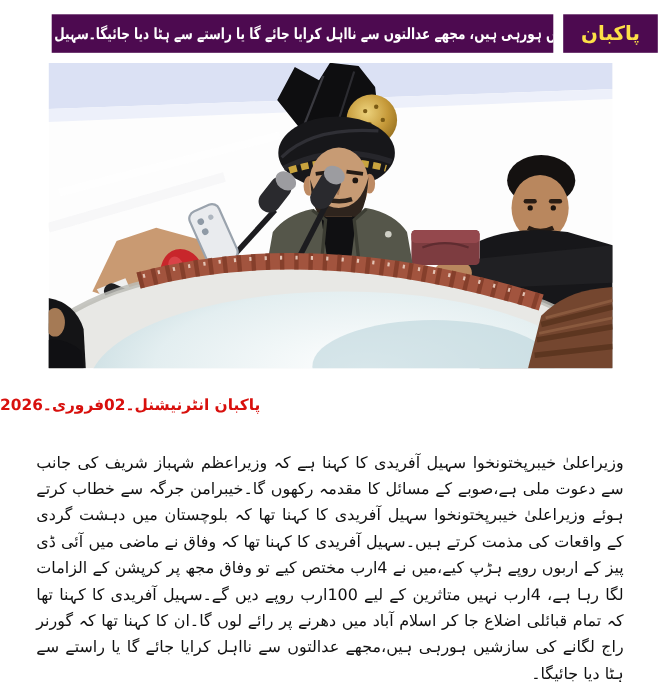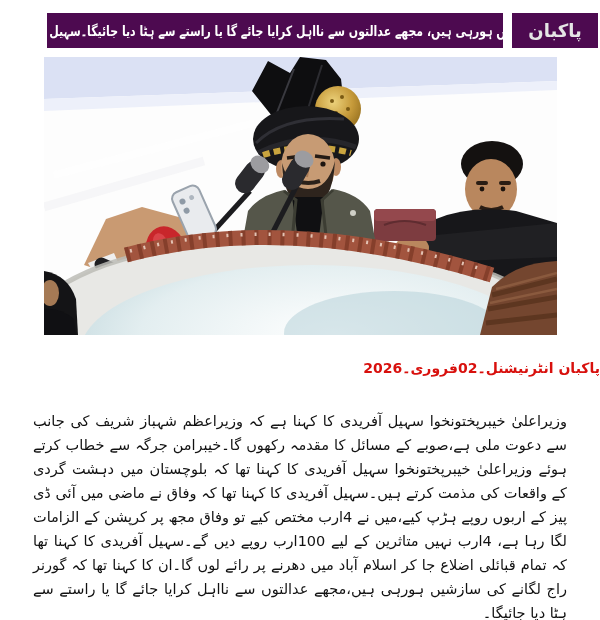--- a/index.html
+++ b/index.html
@@ -13,31 +13,31 @@
     display:flex;align-items:center;justify-content:center;overflow:hidden;
   }
   .headline-strip .hl{
     color:#ffffff;font-size:14px;font-weight:bold;white-space:nowrap;
     direction:rtl;display:inline-block;transform:scaleX(.78);transform-origin:center;
   }
   .logo-box{
     margin-left:9px;width:86px;height:35px;background:#4d0a50;
     display:flex;align-items:center;justify-content:center;cursor:pointer;
   }
-  .logo-box .lg{color:#e5e5e5;font-size:18px;font-weight:bold;direction:rtl;}
+  .logo-box .lg{color:#fde047;font-size:18px;font-weight:bold;direction:rtl;}
 
   
   .photo{
     position:absolute;top:57px;left:44px;width:513px;height:278px;overflow:hidden;background:#fff;
   }
   .photo svg{display:block;}
 
   
   .dateline{
-    position:absolute;top:360px;left:0;width:600px;text-align:right;
+    position:absolute;top:360px;left:0;width:600px;text-align:left;
     color:#d8100d;font-size:14px;font-weight:bold;direction:rtl;
   }
 
   
   .article-body{
     position:absolute;top:394px;left:33px;width:534px;
     direction:rtl;text-align:justify;color:#111;
     font-size:14.5px;line-height:24px;font-weight:500;
   }
 </style>

